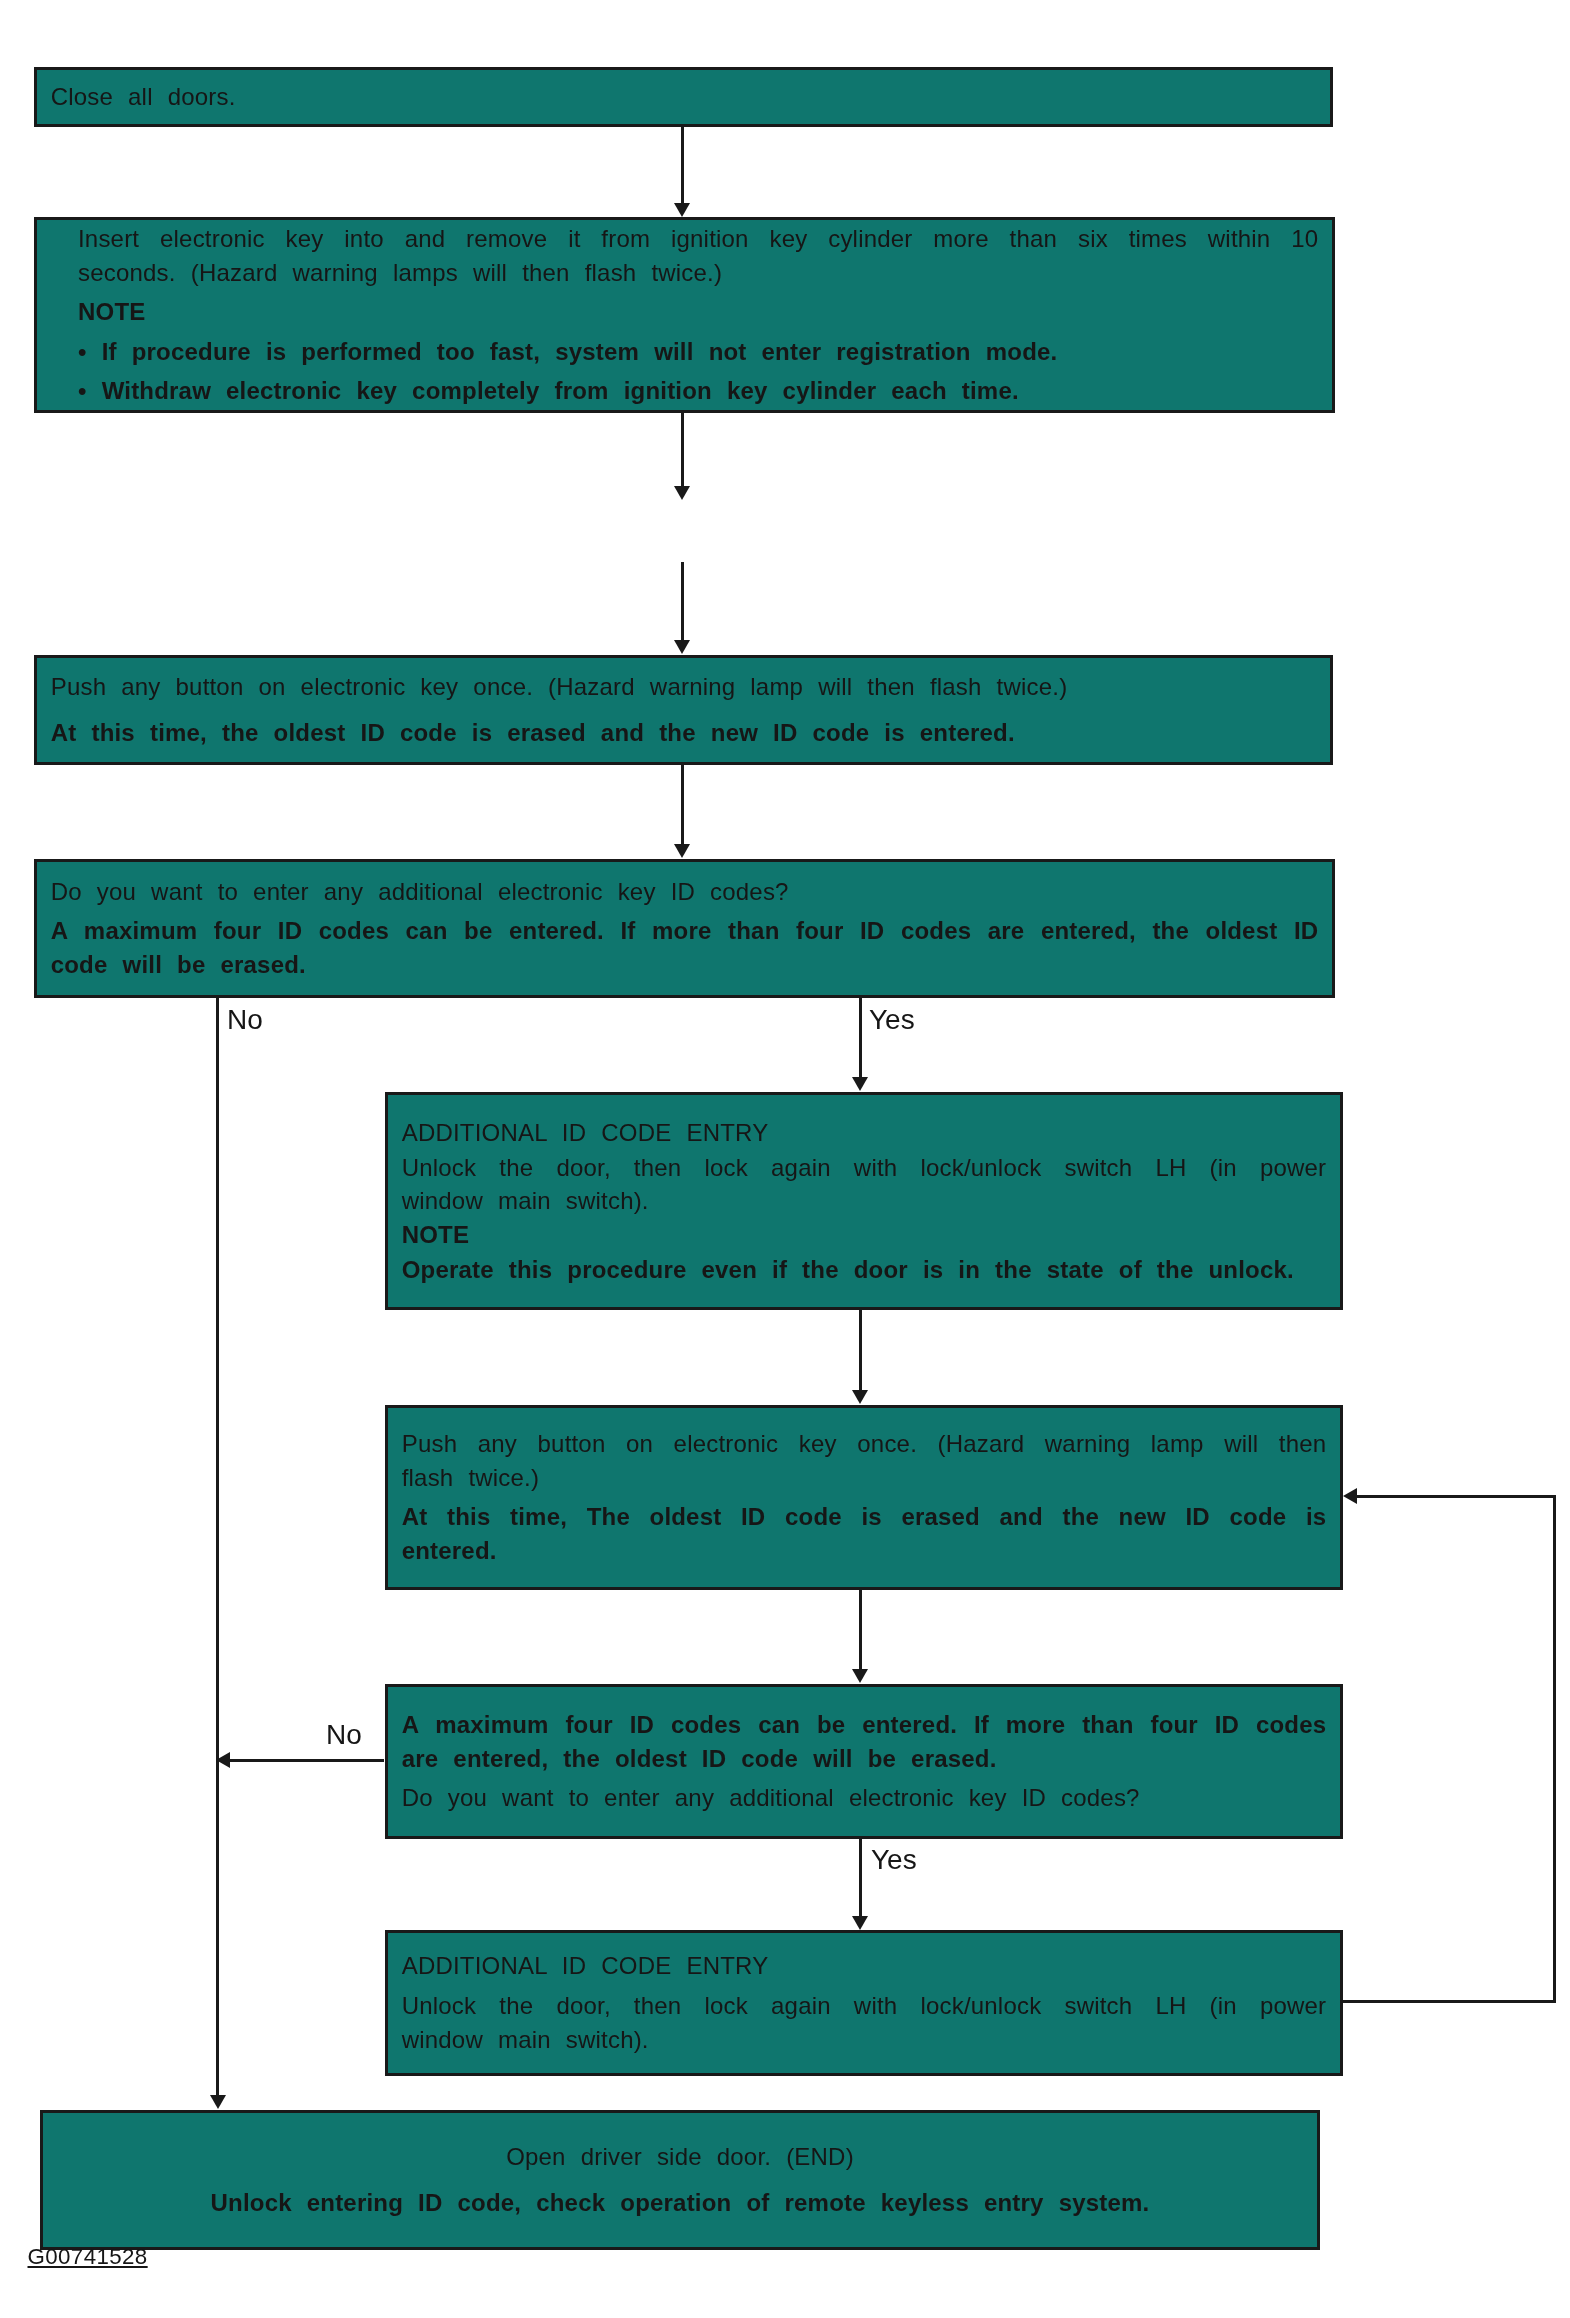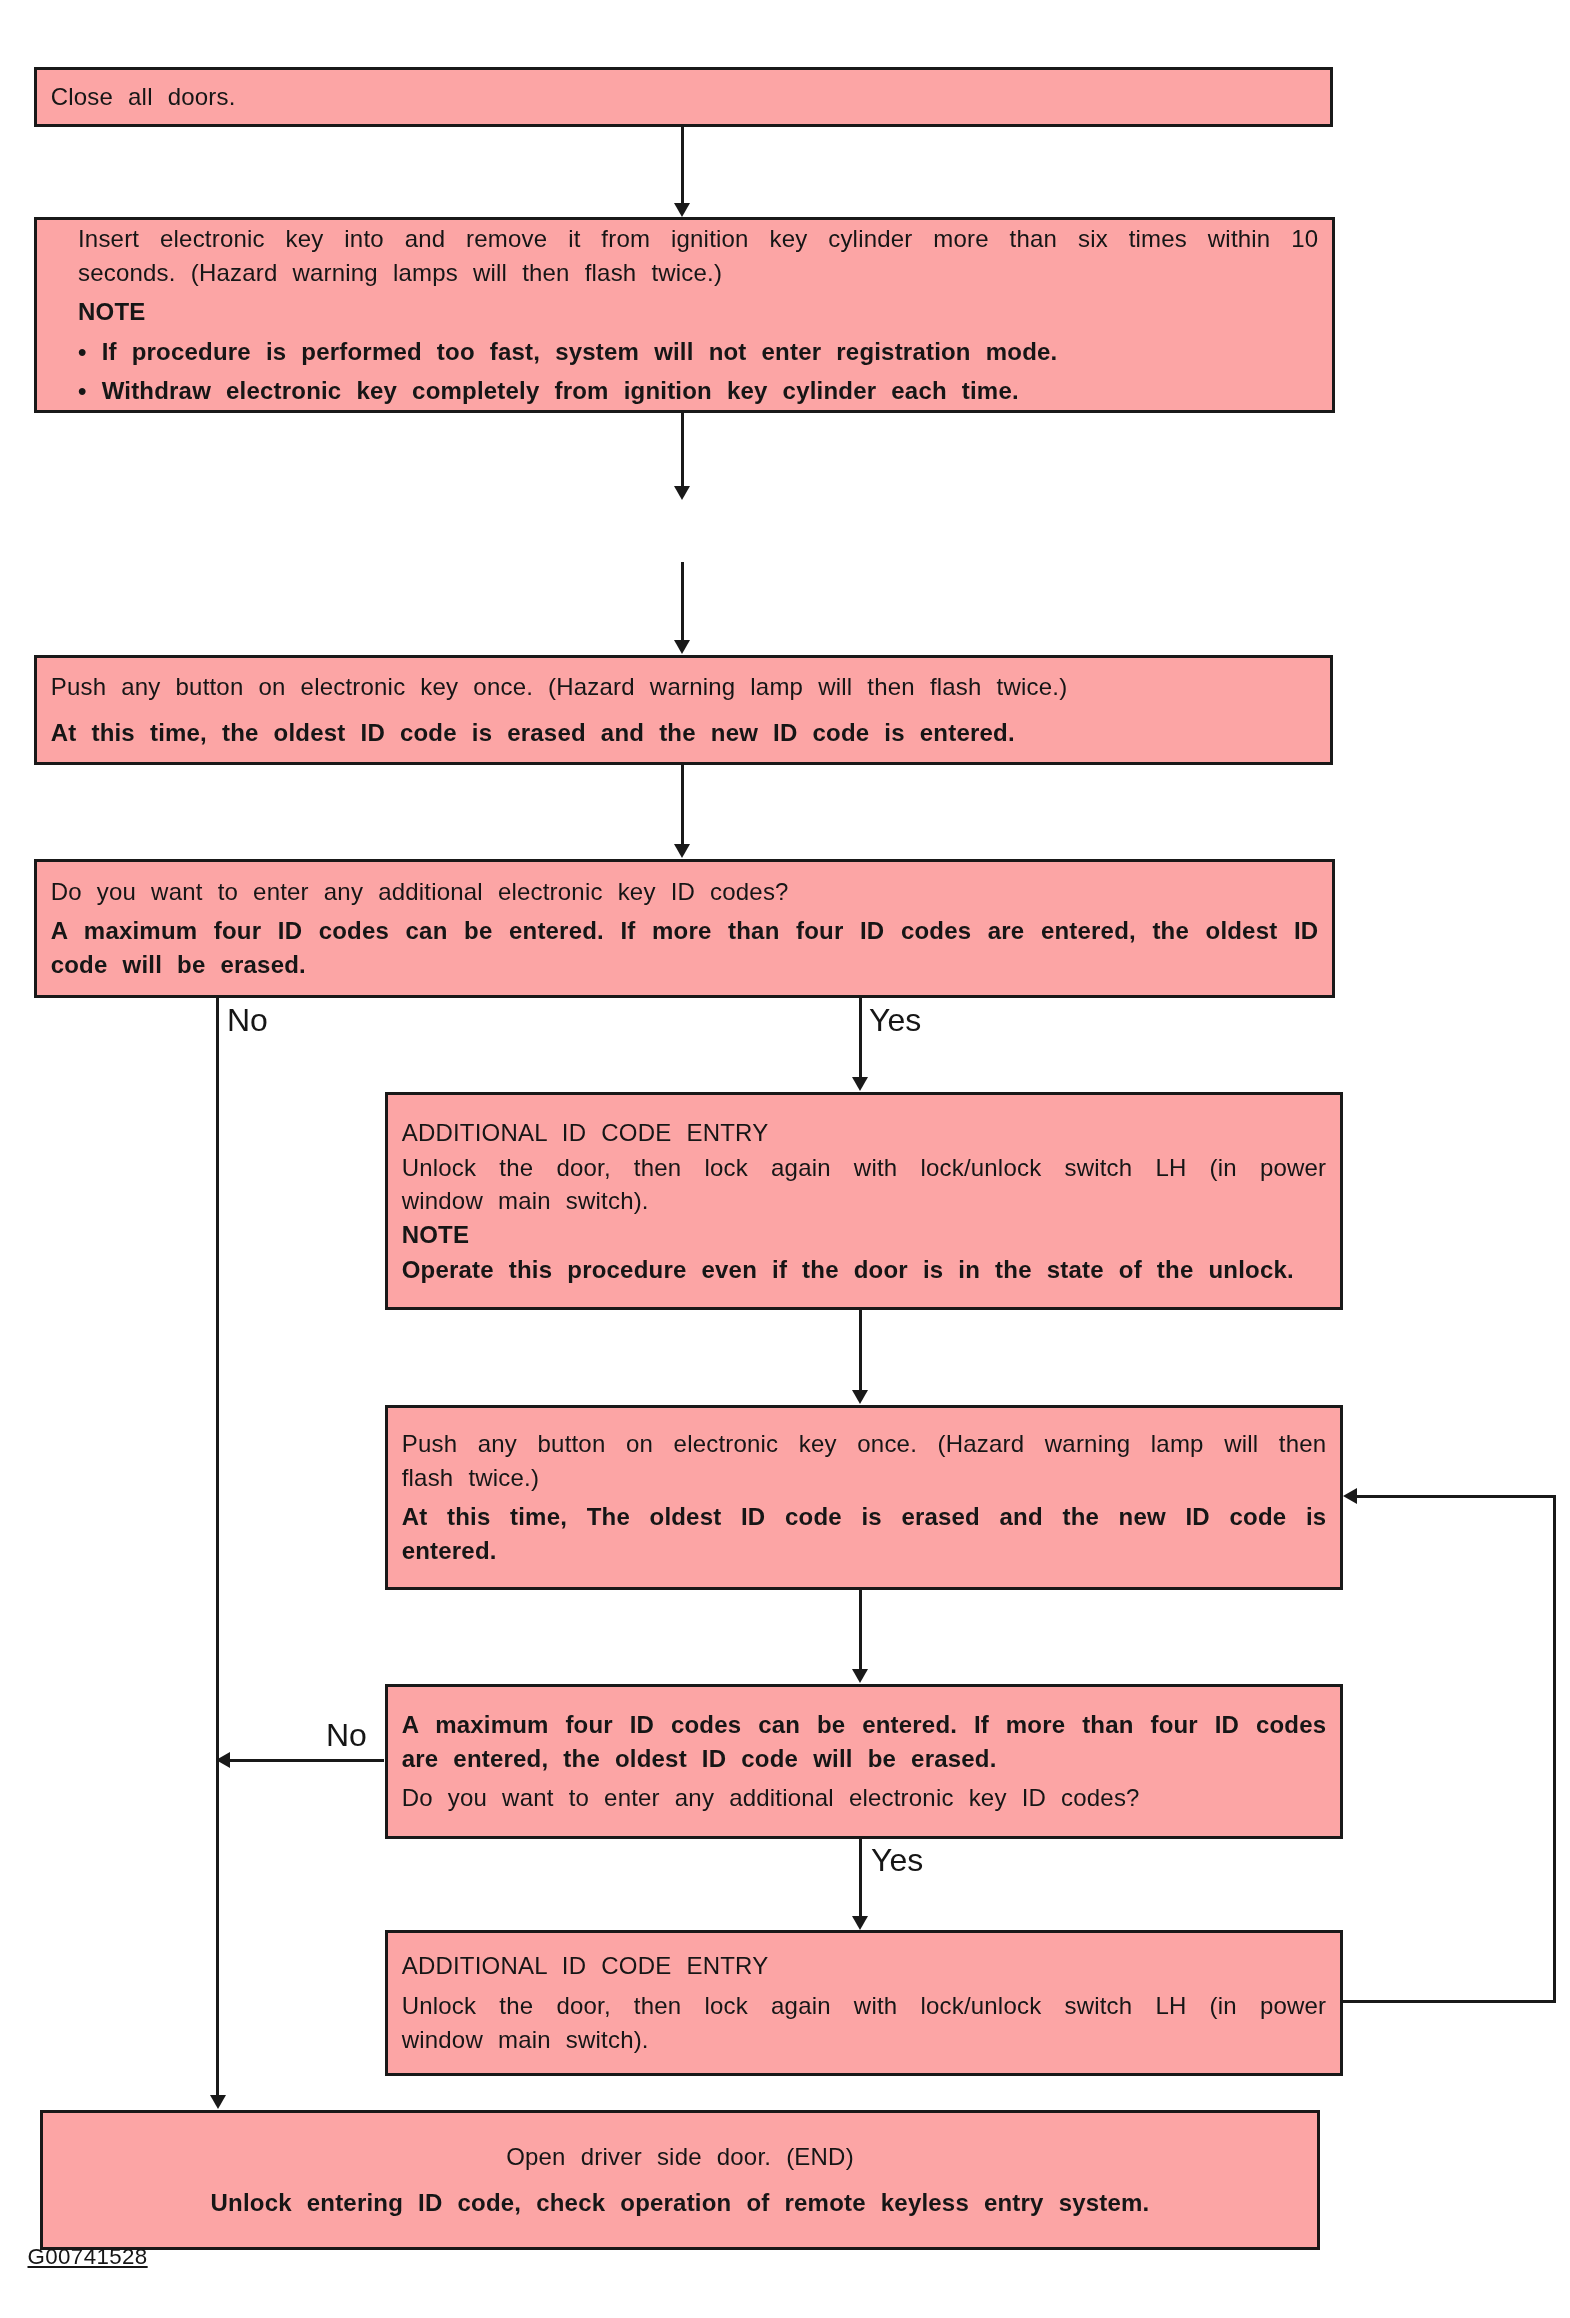--- a/index.html
+++ b/index.html
@@ -9,21 +9,21 @@
     height: 2319px;
     background: #ffffff;
     font-family: "Liberation Sans", sans-serif;
     color: #161616;
     overflow: hidden;
   }
   .box {
     position: absolute;
     box-sizing: border-box;
     border: 3.4px solid #191919;
-    background: #fca5a5;
+    background: #0f766e;
     padding: 6.9px 13.7px;
     font-size: 24px;
     line-height: 34px;
     word-spacing: 0.34em;
     letter-spacing: 0.2px;
     display: flex;
     flex-direction: column;
     justify-content: center;
   }
   .box p { margin: 0; text-align: justify; }
@@ -43,21 +43,21 @@
     border-top: 14.6px solid #191919;
   }
   .arr-l {
     position: absolute; width: 0; height: 0;
     border-top: 8.6px solid transparent;
     border-bottom: 8.6px solid transparent;
     border-right: 14.6px solid #191919;
   }
   .lbl {
     position: absolute;
-    font-size: 32px;
+    font-size: 28px;
     line-height: 26px;
     word-spacing: 0.3em;
     color: #161616;
     white-space: nowrap;
   }
   .caption {
     position: absolute;
     font-size: 22.3px;
     letter-spacing: 0.4px;
     color: #161616;

